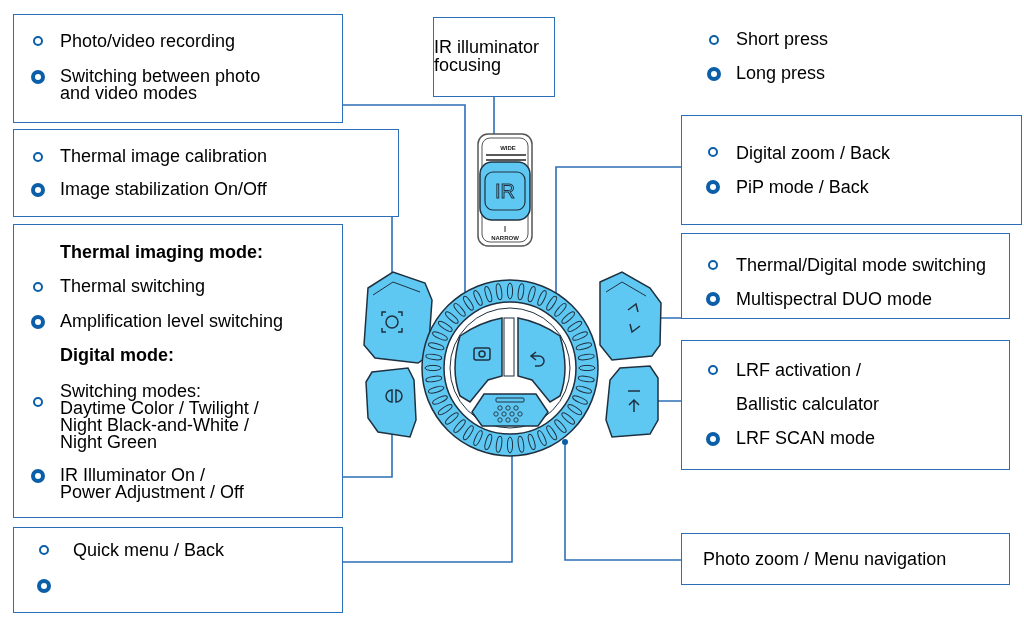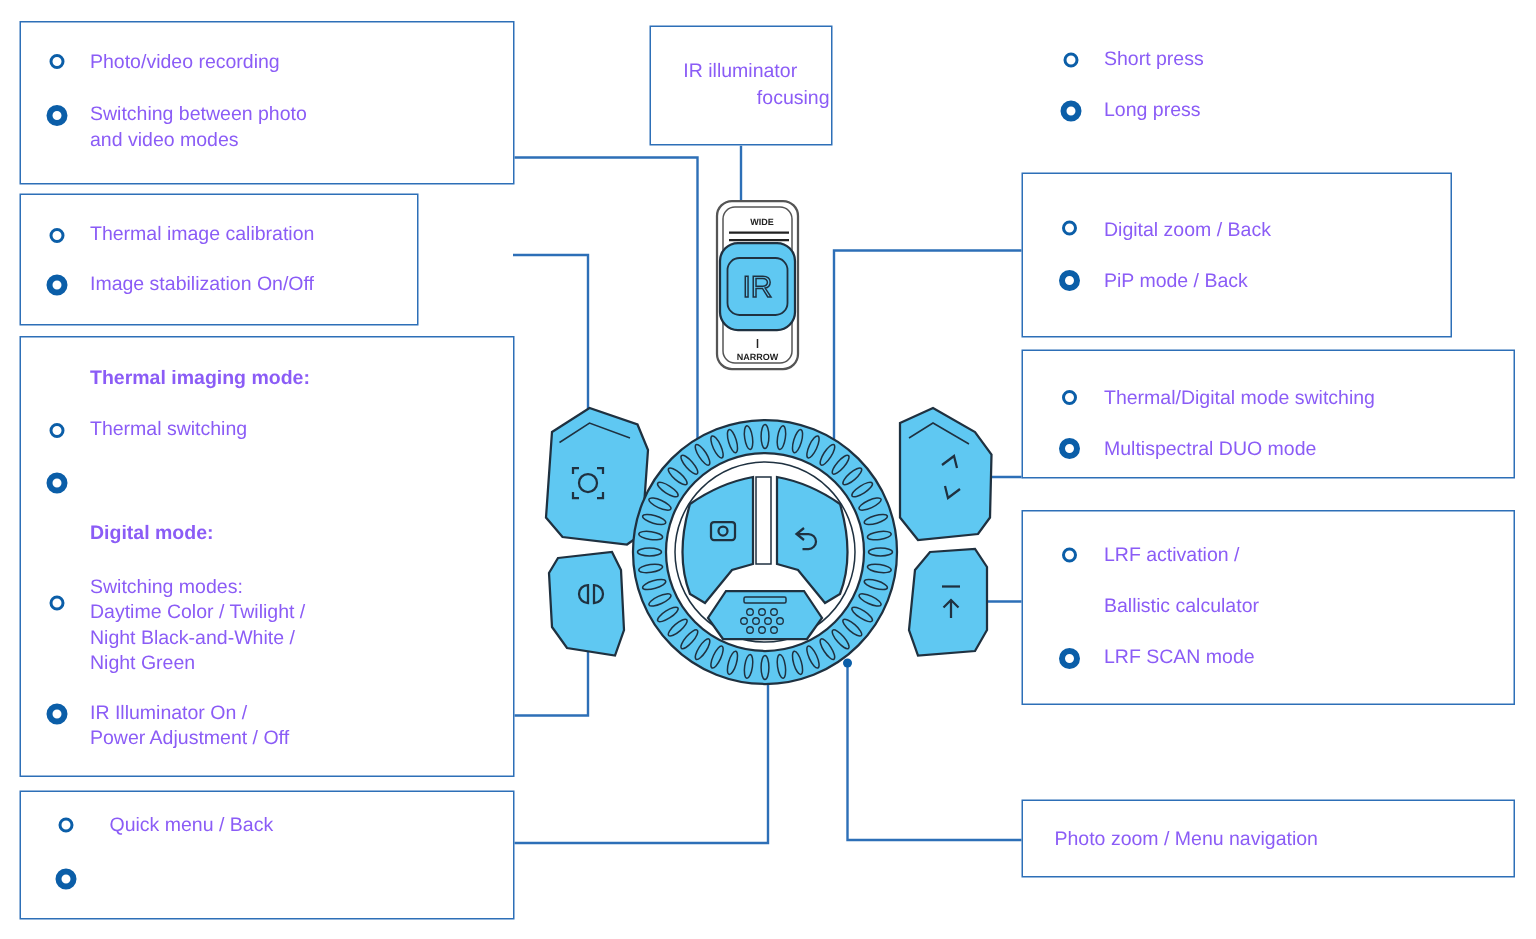--- a/index.html
+++ b/index.html
@@ -2,21 +2,21 @@
 <html><head>
 <meta charset="utf-8">
 <style>
   html, body { margin:0; padding:0; background:#ffffff; }
   body { width:1024px; height:626px; position:relative; overflow:hidden;
          font-family:"Liberation Sans", "DejaVu Sans", sans-serif; color:#2b2b2b; }
   .box { position:absolute; border:1.5px solid #2d6fb7; background:#fff; box-sizing:border-box; }
   .bullet { position:absolute; box-sizing:border-box; border-radius:50%; border-color:#0b5ea8; border-style:solid; }
   .b-short { width:10px; height:10px; border-width:2.2px; }
   .b-long  { width:14px; height:14px; border-width:4px; }
-  .txt { position:absolute; font-size:13px; line-height:16.5px; white-space:nowrap; color:#8b5cf6; }
+  .txt { position:absolute; font-size:18px; line-height:16.5px; white-space:nowrap; color:#000000; }
   .bold { font-weight:bold; }
   svg#wires { position:absolute; left:0; top:0; }
 </style>
 </head>
 <body>
 
 <svg id="wires" width="1024" height="626">
   <g fill="none" stroke="#2d6fb7" stroke-width="1.6">
     <polyline points="342,105 465,105 465,380"></polyline>
     <polyline points="342,170 392,170 392,302"></polyline>
@@ -169,55 +169,56 @@
 <div class="txt" style="left:736px;top:65px">Long press</div>
 
 <div class="box" style="left:13px;top:14px;width:330px;height:109px">
   <div class="bullet b-short" style="left:19px;top:21px"></div>
   <div class="txt" style="left:46px;top:18px">Photo/video recording</div>
   <div class="bullet b-long" style="left:17px;top:55px"></div>
   <div class="txt" style="left:46px;top:53px">Switching between photo</div>
   <div class="txt" style="left:46px;top:70px">and video modes</div>
 </div>
 
-<div class="box" style="left:13px;top:129px;width:266px;height:88px">
+<div class="box" style="left:13px;top:129px;width:386px;height:88px">
   <div class="bullet b-short" style="left:19px;top:22px"></div>
   <div class="txt" style="left:46px;top:18px">Thermal image calibration</div>
   <div class="bullet b-long" style="left:17px;top:53px"></div>
   <div class="txt" style="left:46px;top:51px">Image stabilization On/Off</div>
 </div>
 
 <div class="box" style="left:13px;top:224px;width:330px;height:294px">
   <div class="txt bold" style="left:46px;top:19px">Thermal imaging mode:</div>
   <div class="bullet b-short" style="left:19px;top:57px"></div>
   <div class="txt" style="left:46px;top:53px">Thermal switching</div>
   <div class="bullet b-long" style="left:17px;top:90px"></div>
+  <div class="txt" style="left:46px;top:88px">Amplification level switching</div>
   <div class="txt bold" style="left:46px;top:122px">Digital mode:</div>
   <div class="bullet b-short" style="left:19px;top:172px"></div>
   <div class="txt" style="left:46px;top:158px">Switching modes:</div>
   <div class="txt" style="left:46px;top:175px">Daytime Color / Twilight /</div>
   <div class="txt" style="left:46px;top:192px">Night Black-and-White /</div>
   <div class="txt" style="left:46px;top:209px">Night Green</div>
   <div class="bullet b-long" style="left:17px;top:244px"></div>
   <div class="txt" style="left:46px;top:242px">IR Illuminator On /</div>
   <div class="txt" style="left:46px;top:259px">Power Adjustment / Off</div>
 </div>
 
 <div class="box" style="left:13px;top:527px;width:330px;height:86px">
   <div class="bullet b-short" style="left:25px;top:17px"></div>
   <div class="txt" style="left:59px;top:14px">Quick menu / Back</div>
   <div class="bullet b-long" style="left:23px;top:51px"></div>
 </div>
 
 <div class="box" style="left:433px;top:17px;width:122px;height:80px">
-  <div class="txt" style="left:0;width:119px;text-align:center;top:21px">IR illuminator</div>
-  <div class="txt" style="left:0;width:119px;text-align:right;top:39px">focusing</div>
-</div>
-
-<div class="box" style="left:681px;top:115px;width:287px;height:110px">
+  <div class="txt" style="left:0;width:119px;top:21px">IR illuminator</div>
+  <div class="txt" style="left:0;width:119px;text-align:left;top:39px">focusing</div>
+</div>
+
+<div class="box" style="left:681px;top:115px;width:341px;height:110px">
   <div class="bullet b-short" style="left:26px;top:31px"></div>
   <div class="txt" style="left:54px;top:29px">Digital zoom / Back</div>
   <div class="bullet b-long" style="left:24px;top:64px"></div>
   <div class="txt" style="left:54px;top:63px">PiP mode / Back</div>
 </div>
 
 <div class="box" style="left:681px;top:233px;width:329px;height:86px">
   <div class="bullet b-short" style="left:26px;top:26px"></div>
   <div class="txt" style="left:54px;top:23px">Thermal/Digital mode switching</div>
   <div class="bullet b-long" style="left:24px;top:58px"></div>

